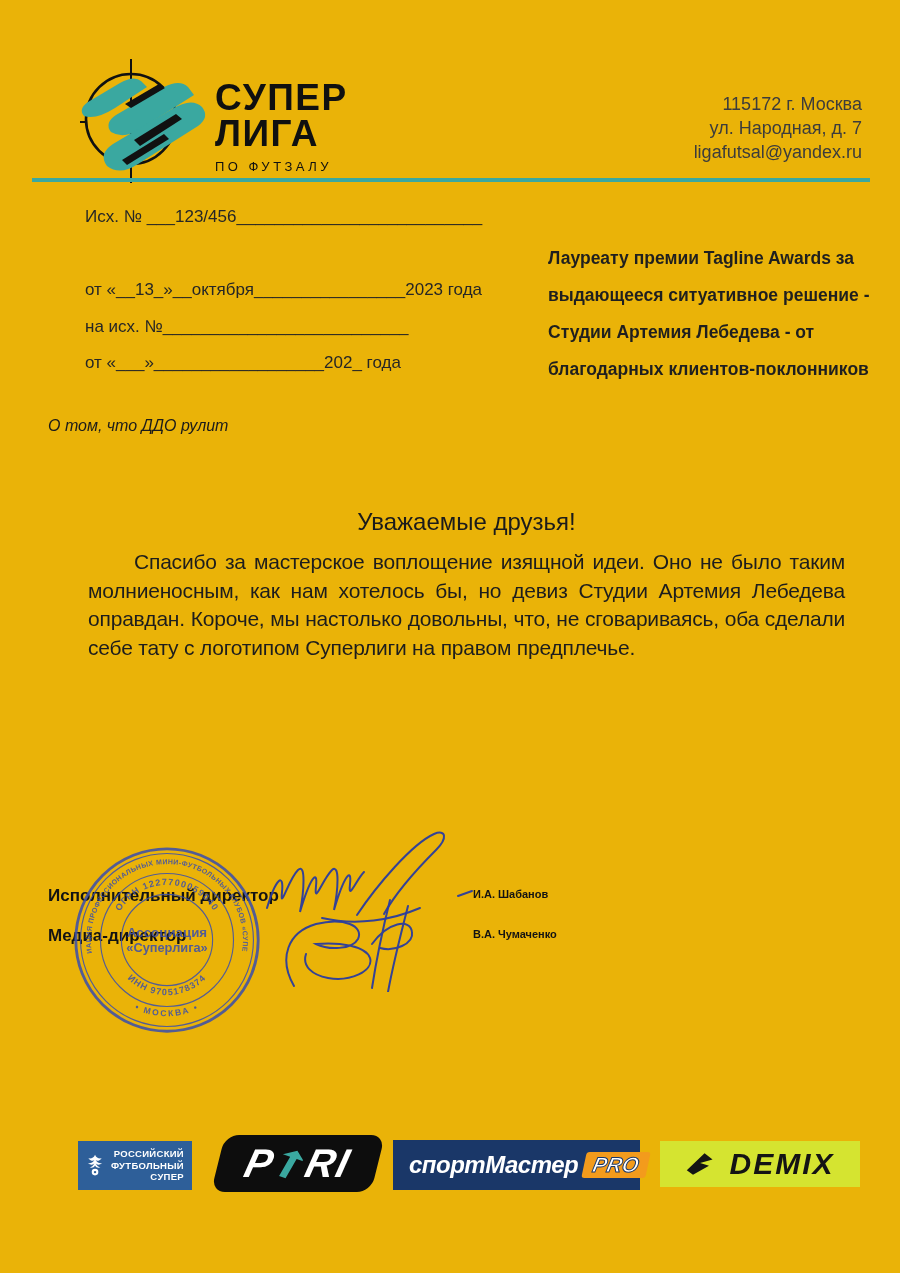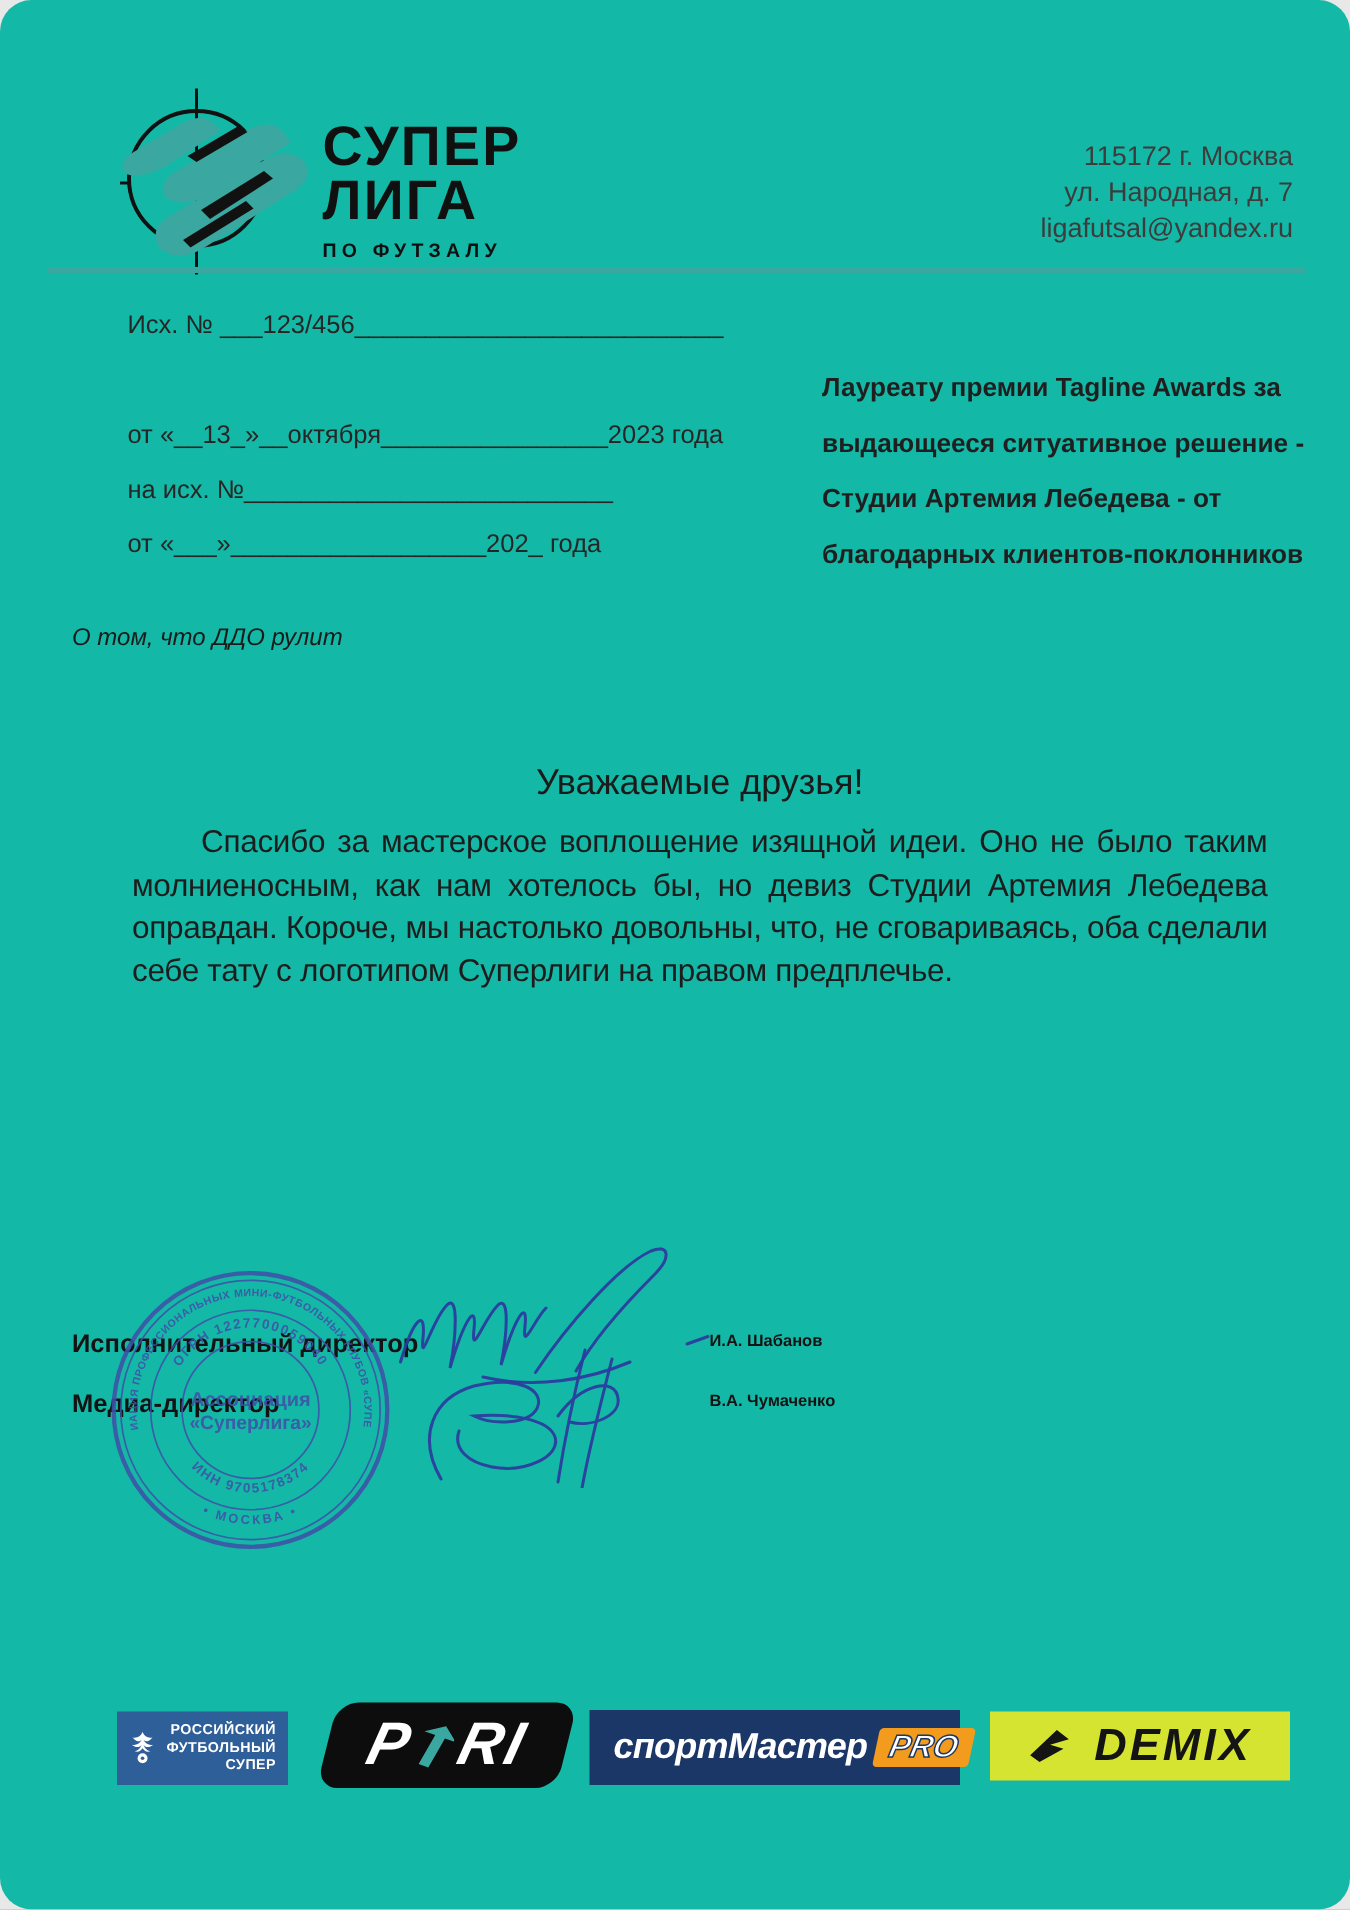--- a/index.html
+++ b/index.html
@@ -1,24 +1,24 @@
 <!DOCTYPE html>
 <html><head>
 <meta charset="utf-8">
 <style>
   html,body{margin:0;padding:0;background:#e8e8e8;}
   .page{
-    position:relative;width:900px;height:1273px;background:#14b8a6;
+    position:relative;width:900px;height:1273px;background:#eab308;
     margin:0 auto;overflow:hidden;
-    font-family:"Liberation Sans",sans-serif;color:#1c1c1c;border-radius:21px;
+    font-family:"Liberation Sans",sans-serif;color:#1c1c1c;
   }
   .abs{position:absolute;}
   
   .brand-word{font-weight:800;font-size:37px;line-height:36px;letter-spacing:1.5px;color:#101010;}
-  .brand-sub{font-weight:700;font-size:13px;letter-spacing:3.5px;color:#101010;margin-top:7px;}
+  .brand-sub{font-weight:400;font-size:13px;letter-spacing:3.5px;color:#101010;margin-top:7px;}
   .address{font-size:18px;line-height:24px;color:#3c3c3c;text-align:right;}
   .divider{background:#3aa8a0;height:4px;}
   
   .ref-line{font-size:17px;color:#262626;white-space:nowrap;}
   
   .recipient-line{font-size:17.5px;font-weight:700;color:#1f1f1f;line-height:37px;white-space:nowrap;}
   .subject{font-style:italic;font-size:16px;color:#1b1b1b;}
   .greeting{font-size:24px;text-align:center;color:#1b1b1b;}
   .body-text{font-size:21px;line-height:28.5px;text-align:justify;text-indent:46px;color:#1d1d1d;letter-spacing:-0.2px;}
   .role{font-size:17px;font-weight:700;color:#131313;white-space:nowrap;}

